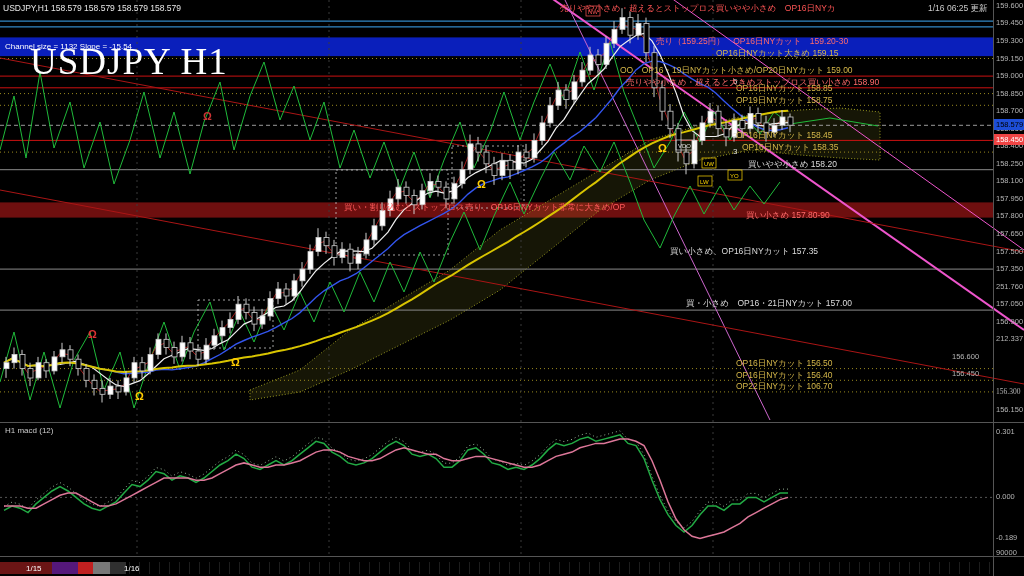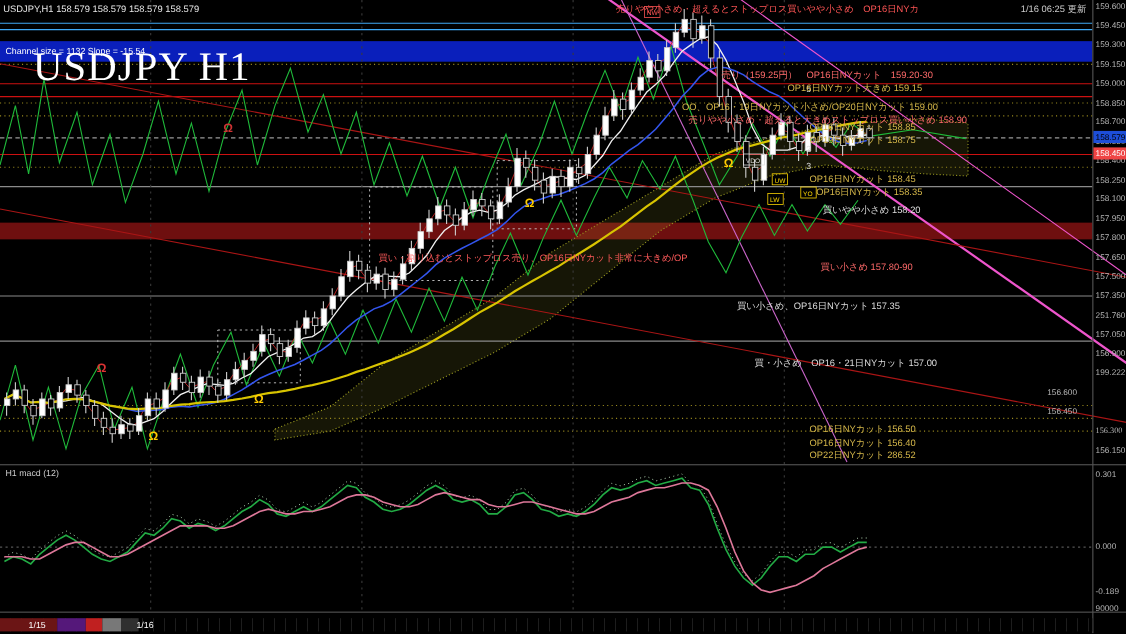--- a/index.html
+++ b/index.html
@@ -1,20 +1,20 @@
 <!DOCTYPE html>
 <html><head>
 <meta charset="utf-8">
 <style>
   html,body{margin:0;padding:0;background:#000;}
   .screen{position:relative;width:1024px;height:576px;background:#000;overflow:hidden;
           font-family:"Liberation Sans",sans-serif;}
   svg#chart-svg{position:absolute;left:0;top:0;font-family:"Liberation Sans",sans-serif;}
   .overlay{position:absolute;left:0;top:0;width:1024px;height:576px;pointer-events:none;}
-  .ann{position:absolute;font-size:8.5px;white-space:nowrap;line-height:1;margin-top:27px;}
+  .ann{position:absolute;font-size:8.5px;white-space:nowrap;line-height:1;}
   .tick{position:absolute;font-size:7.5px;color:#b5b5b5;line-height:1;white-space:nowrap;}
   .abox{position:absolute;font-size:7.5px;padding:0 2px;line-height:11px;height:11px;white-space:nowrap;}
   .symbol-info{position:absolute;left:3px;top:3px;font-size:8.5px;color:#e8e8e8;white-space:nowrap;}
   .updated{position:absolute;left:928px;top:3px;font-size:8.5px;color:#cccccc;white-space:nowrap;}
   .top-alert{position:absolute;left:560px;top:3px;font-size:8.5px;color:#ff5555;white-space:nowrap;}
   .channel{position:absolute;left:5px;top:42px;font-size:8px;color:#ffffff;white-space:nowrap;}
   .watermark{position:absolute;left:30px;top:40px;font-family:"Liberation Serif","DejaVu Serif",serif;
              font-size:37px;color:#ffffff;letter-spacing:1px;}
   .macd-label{position:absolute;left:5px;top:426px;font-size:8px;color:#cccccc;white-space:nowrap;}
   .vol-label{position:absolute;left:996px;top:548px;font-size:7.5px;color:#b5b5b5;}
@@ -331,41 +331,41 @@
       <div class="ann" style="left: 736px; top: 96px; color: rgb(214, 184, 74);">OP19日NYカット 158.75</div>
       <div class="ann" style="left: 736px; top: 131px; color: rgb(214, 184, 74);">OP16日NYカット 158.45</div>
       <div class="ann" style="left: 742px; top: 143px; color: rgb(214, 184, 74);">OP16日NYカット 158.35</div>
       <div class="ann" style="left: 748px; top: 160px; color: rgb(221, 221, 221);">買いやや小さめ 158.20</div>
       <div class="ann" style="left: 344px; top: 203px; color: rgb(255, 90, 90);">買い・割り込むとストップロス売り、OP16日NYカット非常に大きめ/OP</div>
       <div class="ann" style="left: 746px; top: 211px; color: rgb(255, 106, 106);">買い小さめ 157.80-90</div>
       <div class="ann" style="left: 670px; top: 247px; color: rgb(221, 221, 221);">買い小さめ、OP16日NYカット 157.35</div>
       <div class="ann" style="left: 686px; top: 299px; color: rgb(221, 221, 221);">買・小さめ　OP16・21日NYカット 157.00</div>
       <div class="ann" style="left: 736px; top: 359px; color: rgb(214, 184, 74);">OP16日NYカット 156.50</div>
       <div class="ann" style="left: 736px; top: 371px; color: rgb(214, 184, 74);">OP16日NYカット 156.40</div>
-      <div class="ann" style="left: 736px; top: 382px; color: rgb(214, 184, 74);">OP22日NYカット 286.52</div>
+      <div class="ann" style="left: 736px; top: 382px; color: rgb(214, 184, 74);">OP22日NYカット 106.70</div>
       <div class="tick" style="left: 996px; top: 2px;">159.600</div>
       <div class="tick" style="left: 996px; top: 19px;">159.450</div>
       <div class="tick" style="left: 996px; top: 37px;">159.300</div>
       <div class="tick" style="left: 996px; top: 55px;">159.150</div>
       <div class="tick" style="left: 996px; top: 72px;">159.000</div>
       <div class="tick" style="left: 996px; top: 90px;">158.850</div>
       <div class="tick" style="left: 996px; top: 107px;">158.700</div>
       <div class="tick" style="left: 996px; top: 125px;">158.550</div>
       <div class="tick" style="left: 996px; top: 142px;">158.400</div>
       <div class="tick" style="left: 996px; top: 160px;">158.250</div>
       <div class="tick" style="left: 996px; top: 177px;">158.100</div>
       <div class="tick" style="left: 996px; top: 195px;">157.950</div>
       <div class="tick" style="left: 996px; top: 212px;">157.800</div>
       <div class="tick" style="left: 996px; top: 230px;">157.650</div>
       <div class="tick" style="left: 996px; top: 248px;">157.500</div>
       <div class="tick" style="left: 996px; top: 265px;">157.350</div>
       <div class="tick" style="left: 996px; top: 283px;">251.760</div>
       <div class="tick" style="left: 996px; top: 300px;">157.050</div>
       <div class="tick" style="left: 996px; top: 318px;">156.900</div>
-      <div class="tick" style="left: 996px; top: 335px;">199.222</div>
+      <div class="tick" style="left: 996px; top: 335px;">212.337</div>
       <div class="tick" style="left: 952px; top: 353px;">156.600</div>
       <div class="tick" style="left: 952px; top: 370px;">156.450</div>
       <div class="tick" style="left: 996px; top: 388px; font-family: Liberation Serif, serif;">156.300</div>
       <div class="tick" style="left: 996px; top: 406px;">156.150</div>
       <div class="abox" style="left: 994px; top: 119px; background: #1d4ed8; color: rgb(0, 0, 0);">158.579</div>
       <div class="abox" style="left: 994px; top: 134px; background: #ef4444; color: rgb(255, 255, 255);">158.450</div>
       <div class="tick" style="left: 996px; top: 428px;">0.301</div>
       <div class="tick" style="left: 996px; top: 493px;">0.000</div>
       <div class="tick" style="left: 996px; top: 534px;">-0.189</div>
     </div>

